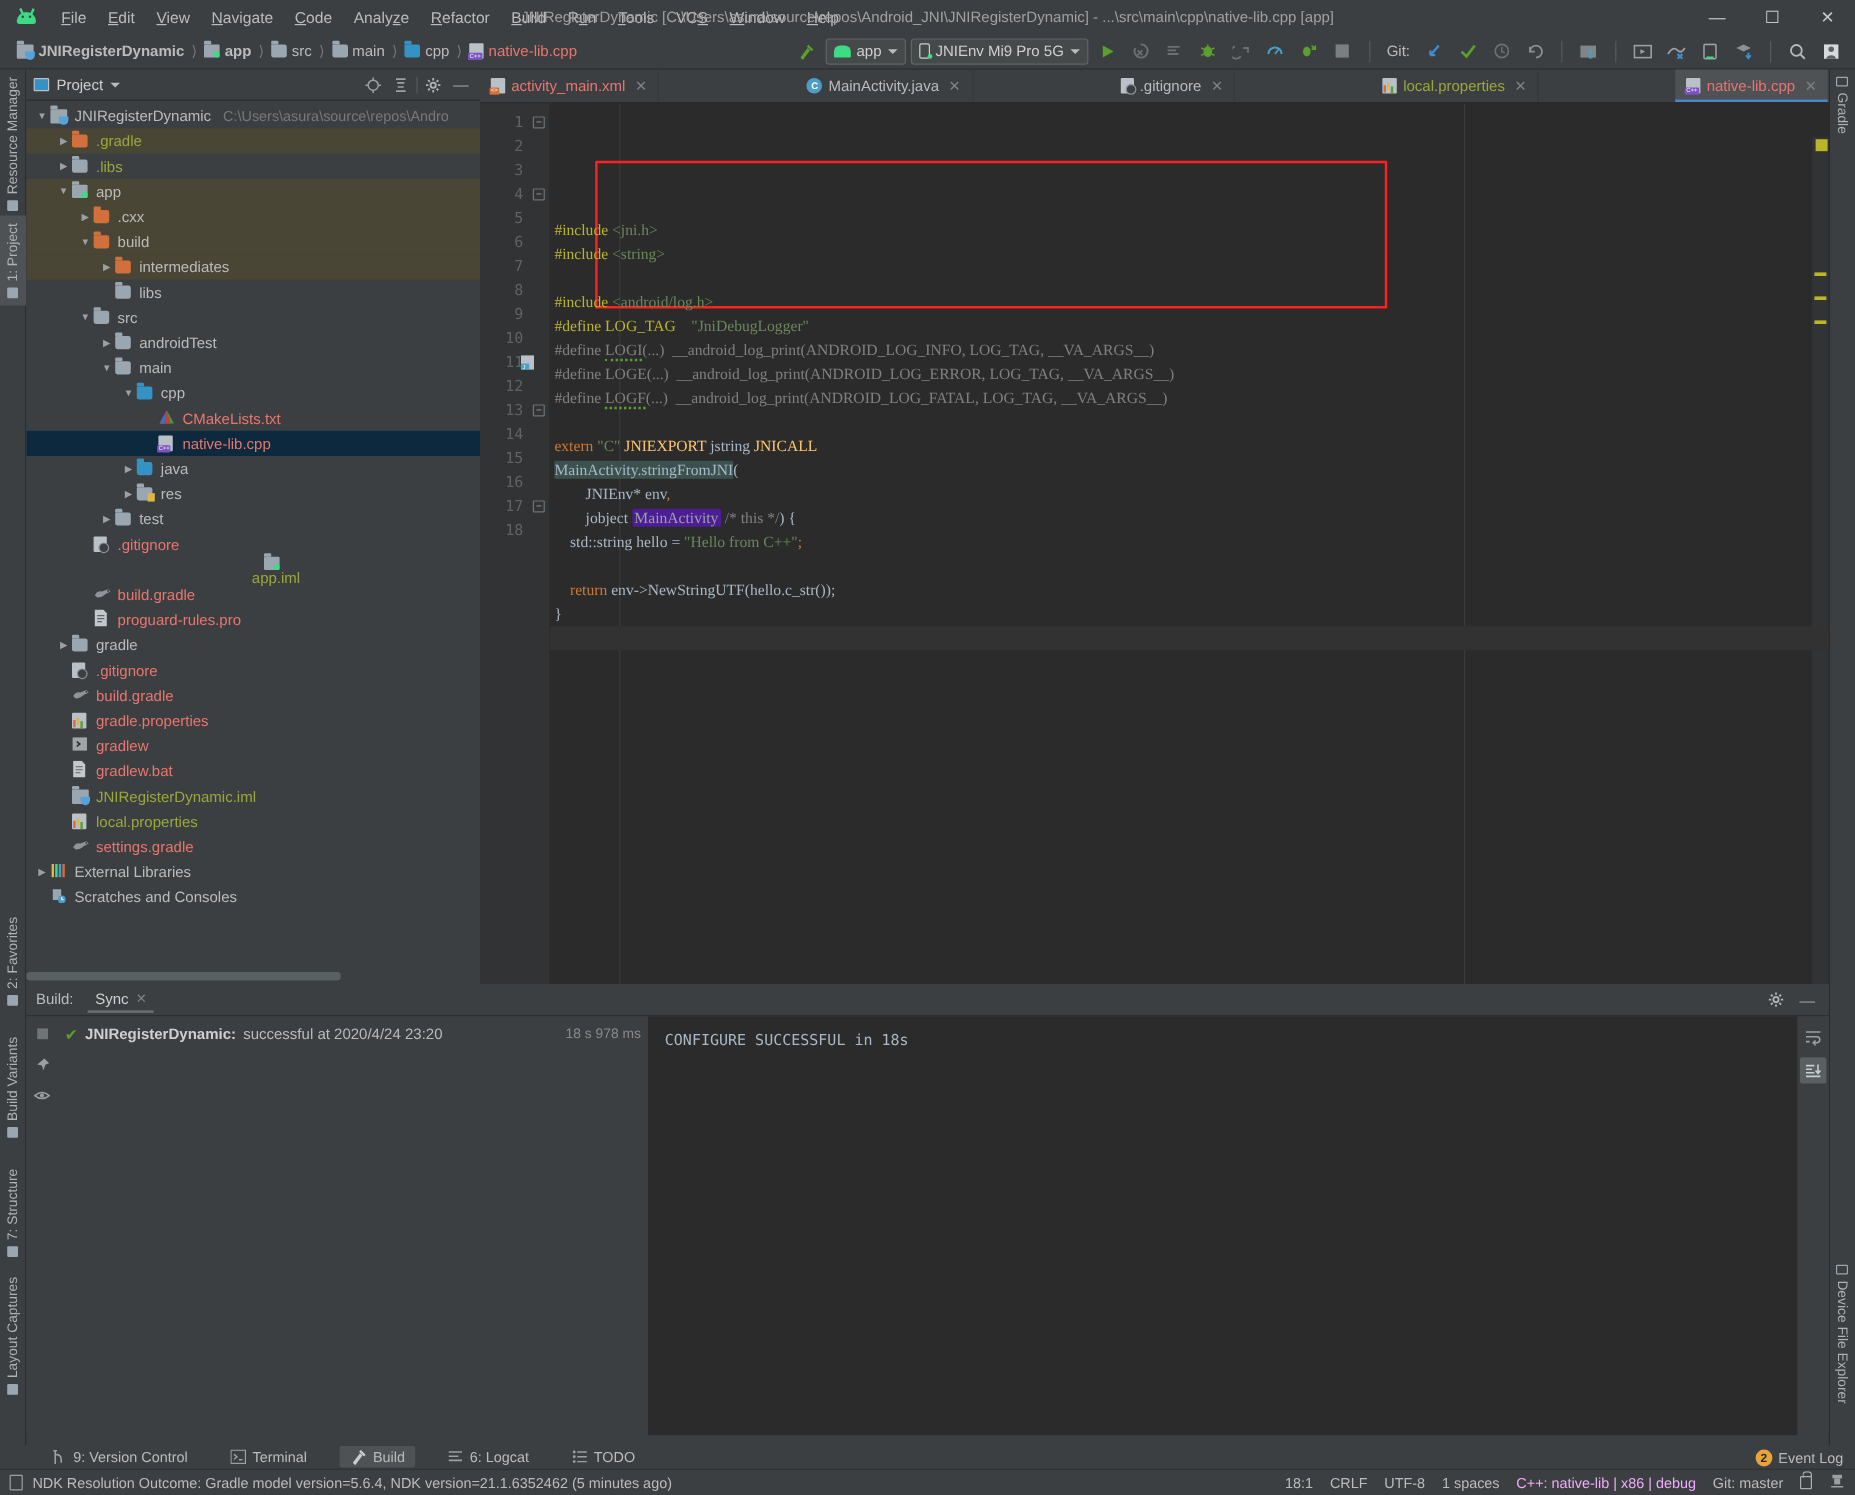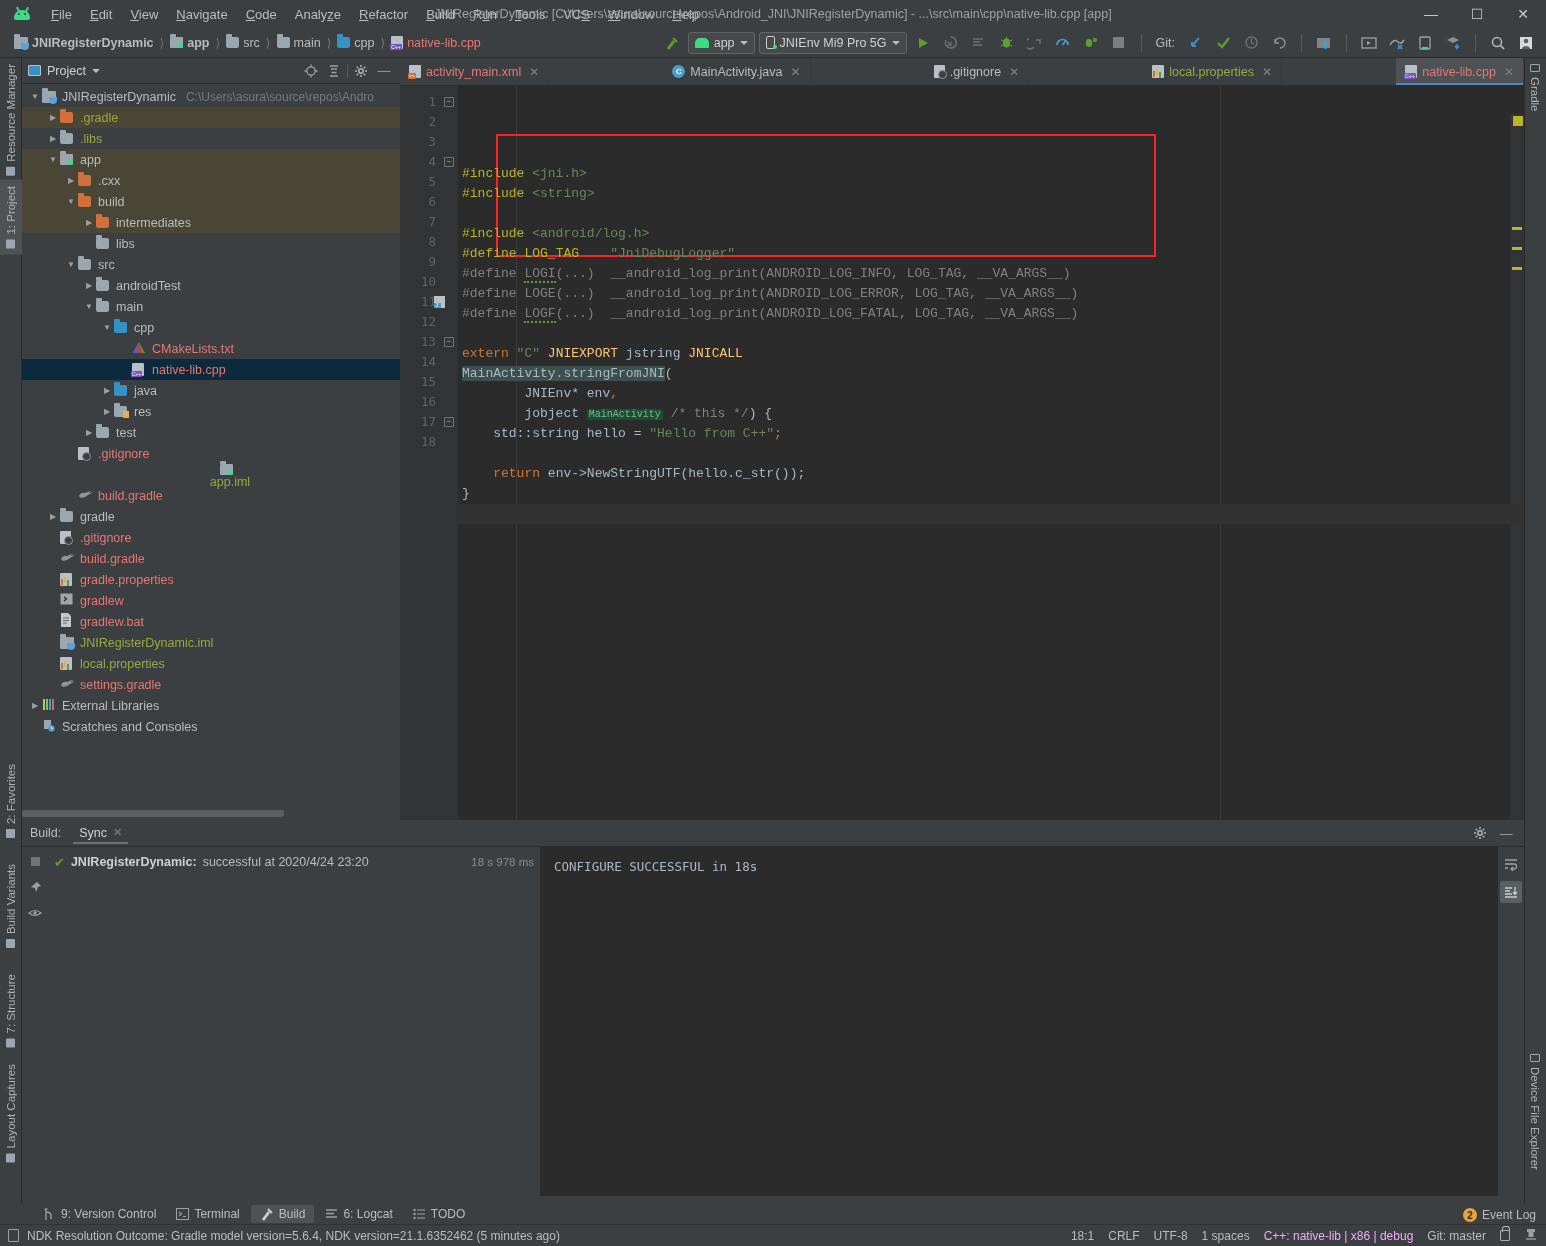--- a/index.html
+++ b/index.html
@@ -166,35 +166,35 @@
   }
   .gline { height: 20px; line-height: 20px; padding-right: 22px; position: relative; }
   .fold {
     position: absolute; right: 4px; top: 5px; width: 10px; height: 10px;
     border: 1px solid #6f7476; color: #9aa0a3; font-size: 8px; line-height: 8px; text-align: center;
     border-radius: 1px;
   }
   .gmark { position: absolute; right: 2px; top: 3px; }
   .code {
     flex: 1; position: relative; background: #2b2b2b;
-    font-family: Liberation Mono, monospace; font-size: 13px;
-    padding-top: 3px; overflow: hidden; white-space: pre;
+    font-family: Liberation Serif, serif; font-size: 13px;
+    padding-top: 16px; overflow: hidden; white-space: pre;
   }
   .cline { height: 20px; line-height: 20px; padding-left: 4px; }
   .cline.current { background: #323232; }
   .k-keyword { color: #cc7832; }
   .k-pp { color: #bbb529; }
   .k-str { color: #6a8759; }
   .k-fn { color: #ffc66d; }
   .k-plain { color: #a9b7c6; }
   .k-grey { color: #808080; }
   .k-comment { color: #808080; }
   .k-inc { color: #6a8759; }
   .k-def-name { color: #bbb529; }
-  .k-param-hint { background: #14532d; color: #9aa0a3; border-radius: 2px; padding: 0 2px; font-size: 10px;}
+  .k-param-hint { background: #4c1d95; color: #9aa0a3; border-radius: 2px; padding: 0 2px; font-size: 13px;}
   .squiggle { border-bottom: 2px dotted #5aa02c; }
   .red-box {
     position: absolute; border: 2px solid #ff2020; pointer-events: none;
     left: 38px; top: 48px; width: 660px; height: 123px; border-radius: 1px;
   }
   .vline { position: absolute; top: 0; bottom: 0; width: 1px; background: #3b3b3b; }
   .editor-right-gutter {
     position: absolute; right: 0; top: 28px; bottom: 0; width: 14px; background: #313335;
   }
   .erg-mark { position: absolute; right: 2px; width: 10px; height: 3px; background: #bbb529; }
@@ -233,21 +233,21 @@
   .bp-right {
     width: 26px; flex: none; background: #3c3f41; display: flex; flex-direction: column;
     align-items: center; padding-top: 6px; gap: 6px;
   }
   .bp-right .rbtn { width:22px;height:22px;display:flex;align-items:center;justify-content:center;color:#9aa0a3;border-radius:2px;}
   .bp-right .rbtn.active { background:#5a5f61; }
 
   
   .bottom-tabs {
     position: absolute; left: 0; bottom: 22px; width: 1546px; height: 20px;
-    background: #3c3f41; display: flex; align-items: center; padding-left: 34px; gap: 2px;
+    background: #3c3f41; display: flex; align-items: center; padding-left: 34px; gap: 18px;
   }
   .btab { display: flex; align-items: center; gap: 5px; font-size: 12px; color: #bbbbbb; padding: 2px 9px; border-radius:2px;}
   .btab.active { background: #4e5254; }
   .statusbar {
     position: absolute; left: 0; bottom: 0; width: 1546px; height: 22px;
     background: #3c3f41; display: flex; align-items: center; padding: 0 8px; gap: 8px;
     border-top: 1px solid #323232;
   }
   .status-msg { font-size: 12px; color: #bbbbbb; }
   .status-right { margin-left: auto; display: flex; align-items: center; gap: 14px; font-size: 12px; }
@@ -672,20 +672,30 @@
         </div>
         <div class="trow" style="padding-left: 42px;">
           <span class="arrow"></span>
           <span class="tico">
             <span class="ico"><svg width="15" height="11" viewBox="0 0 15 11">
                 <path d="M1 7 Q3 3 7 4 L12 2 L14 4 L10 6 Q7 9 3 9 Z" fill="#8e9499"></path>
                 <circle cx="12" cy="3.5" r="0.8" fill="#3c3f41"></circle>
               </svg></span>
           </span>
           <span class="label c-red">build.gradle</span>
+        </div>
+        <div class="trow" style="padding-left: 42px;">
+          <span class="arrow"></span>
+          <span class="tico">
+            <span class="ico"><svg width="12" height="14" viewBox="0 0 12 14">
+                <path d="M1 0 L8 0 L11 3 L11 14 L1 14 Z" fill="#c3c8cc"></path>
+                <path d="M3 5 L9 5 M3 7.5 L9 7.5 M3 10 L7 10" stroke="#5e6366" stroke-width="0.9"></path>
+              </svg></span>
+          </span>
+          <span class="label c-red">proguard-rules.pro</span>
         </div>
         <div class="trow" style="padding-left: 24px;">
           <span class="arrow">▶</span>
           <span class="tico">
             <span class="ico ico-folder"></span>
           </span>
           <span class="label c-white">gradle</span>
         </div>
         <div class="trow" style="padding-left: 24px;">
           <span class="arrow"></span>

